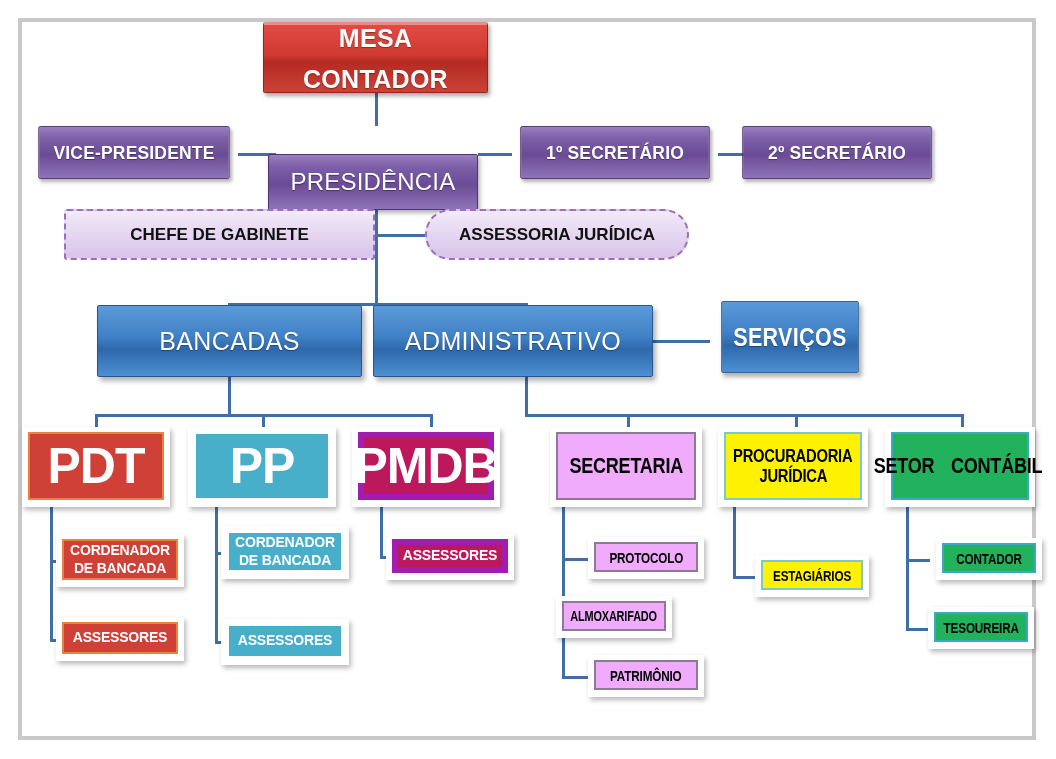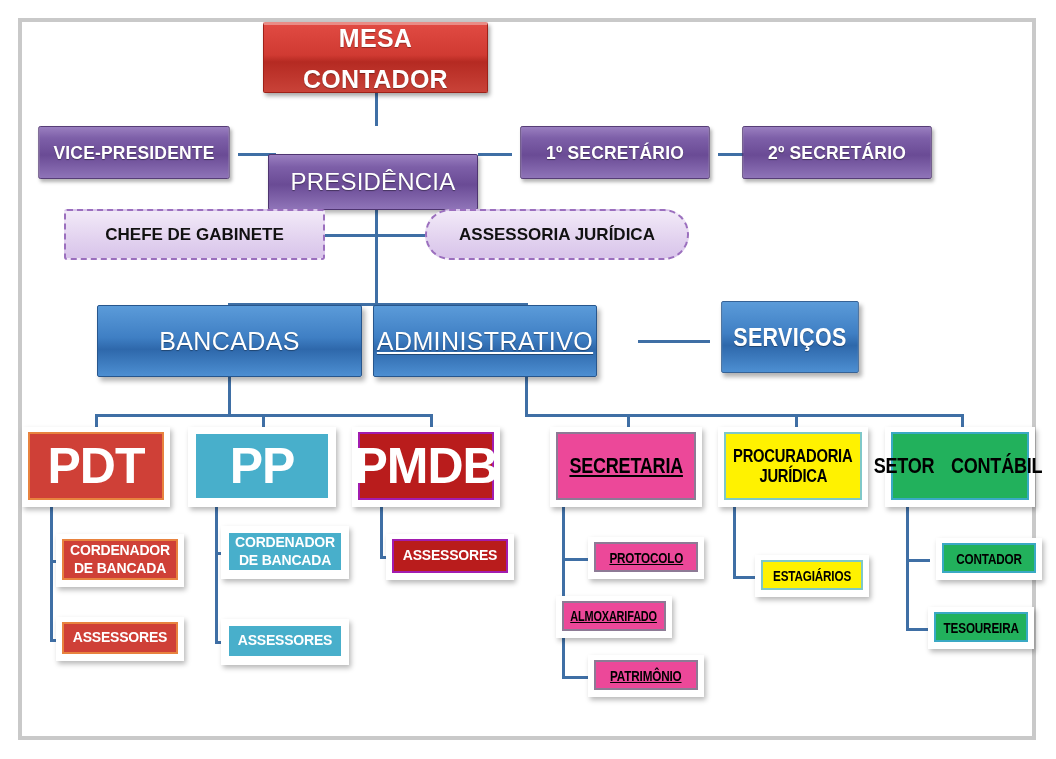--- a/index.html
+++ b/index.html
@@ -103,22 +103,22 @@
   .hdr-black{font-size:22px;font-weight:bold;color:#000000;letter-spacing:-.3px;
              transform:scaleX(.82);transform-origin:center;line-height:1.12;}
   .hdr-black.sm{font-size:18px;}
   .sub-white{font-size:14px;font-weight:bold;color:#ffffff;line-height:1.22;letter-spacing:-.2px;}
   .sub-black{font-size:15px;font-weight:bold;color:#000000;letter-spacing:-.2px;
              transform:scaleX(.78);transform-origin:center;white-space:nowrap;}
   .sub-black.tight{font-size:14px;}
   
   .f-red{background:#cf4037;border:2px solid #e8833f;}
   .f-cyan{background:#48afcb;border:2px solid #ffffff;}
-  .f-green{background:#b91c1c;border:2px solid #a21caf;}
-  .f-amber{background:#ec4899;border:2px solid #8d7a95;text-decoration:underline;}
+  .f-green{background:#be185d;border:6px solid #a21caf;}
+  .f-amber{background:#f0abfc;border:2px solid #8d7a95;}
   .f-yellow{background:#fff200;border:2px solid #7ec8c8;}
   .f-emerald{background:#22b15c;border:2px solid #3aa9c4;}
   
   .ln{position:absolute;background:#3f6fa5;z-index:2;}
   .lnh{height:3px;}
   .lnv{width:3px;}
 </style>
 </head>
 <body>
 
@@ -188,31 +188,31 @@
   <div class="box purple3d" style="left:268px;top:126px;width:210px;height:56px;font-size:24px;font-weight:normal;margin-top:28px;">
     <span>PRESIDÊNCIA</span>
   </div>
   <div class="box purple3d cond" style="left:512px;top:126px;width:206px;height:53px;">
     <span>1º SECRETÁRIO</span>
   </div>
   <div class="box purple3d cond" style="left:734px;top:126px;width:206px;height:53px;">
     <span>2º SECRETÁRIO</span>
   </div>
 
-  <div class="box dashedbox" style="left:64px;top:209px;width:261px;height:51px;">
+  <div class="box dashedbox" style="left:64px;top:209px;width:311px;height:51px;">
     <span>CHEFE DE GABINETE</span>
   </div>
   <div class="box dashedbox" style="left:425px;top:209px;width:264px;height:51px;border-radius:25px;">
     <span>ASSESSORIA JURÍDICA</span>
   </div>
 
   <div class="box blue3d" style="left:97px;top:305px;width:265px;height:72px;">
     <span>BANCADAS</span>
   </div>
-  <div class="box blue3d" style="left:373px;top:305px;width:224px;height:72px;text-decoration:underline;">
+  <div class="box blue3d" style="left:373px;top:305px;width:280px;height:72px;">
     <span>ADMINISTRATIVO</span>
   </div>
   <div class="box blue3d svc" style="left:710px;top:301px;width:160px;height:72px;">
     <span>SERVIÇOS</span>
   </div>
 
   <div class="card" style="left:22px;top:427px;width:148px;height:80px;">
     <div class="fill f-red">
       <span class="big-label">PDT</span>
     </div>

